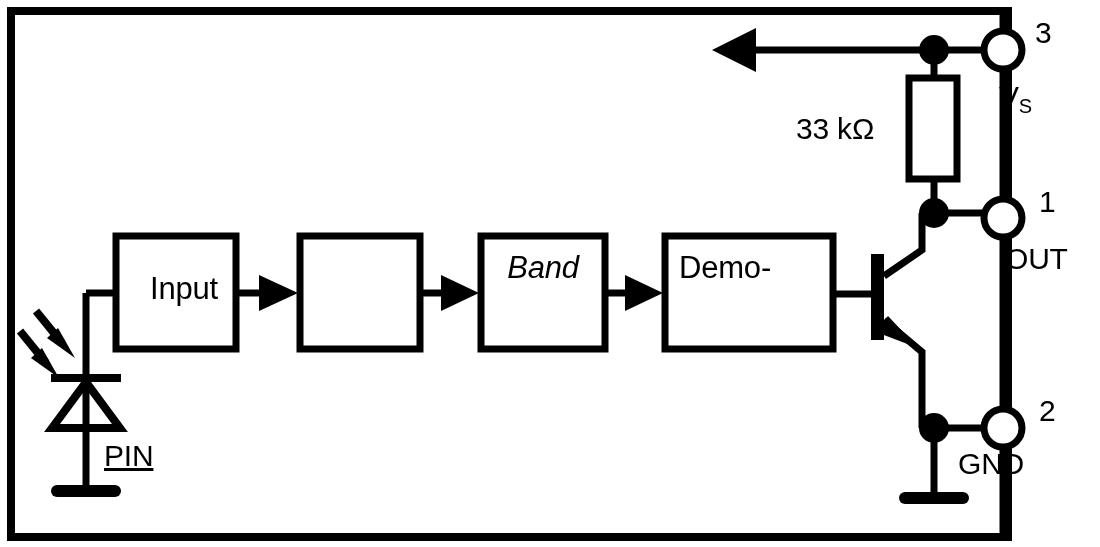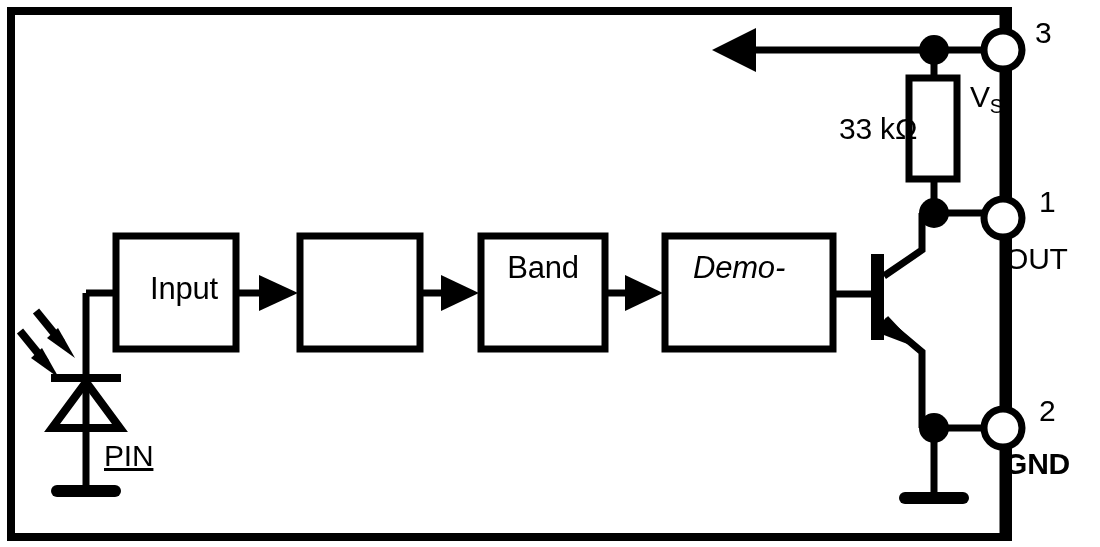--- a/index.html
+++ b/index.html
@@ -139,36 +139,36 @@
     <circle cx="1003" cy="218" r="19" fill="#fff" stroke="#000" stroke-width="7"></circle>
     <circle cx="1003" cy="428" r="19" fill="#fff" stroke="#000" stroke-width="7"></circle>
 
   </svg>
 
   <div class="lbl blocklbl" style="left:124px; top:273px; width:120px;">
     <span>Input</span>
   </div>
 
 
-  <div class="lbl blocklbl" style="left:481px; top:252px; width:124px;">
+  <div class="lbl blocklbl" style="left:481px; top:252px; width:124px;font-style:italic;">
     <span>Band</span>
   </div>
 
-  <div class="lbl blocklbl" style="left:655px; top:252px; width:168px;font-style:italic;">
+  <div class="lbl blocklbl" style="left:641px; top:252px; width:168px;">
     <span>Demo-</span>
   </div>
 
   <div class="lbl partlbl" style="left:104px; top:440px;text-decoration:underline;">PIN</div>
 
-  <div class="lbl partlbl" style="left:839px; top:113px;">33 kΩ</div>
+  <div class="lbl partlbl" style="left:796px; top:113px;">33 kΩ</div>
 
   <div class="lbl pinnum" style="left:1035px; top:17px;">3</div>
-  <div class="lbl pinname" style="left:970px; top:81px;text-align:right;">
+  <div class="lbl pinname" style="left:999px; top:81px;text-align:right;">
     <span>V</span><span class="sub">S</span>
   </div>
 
   <div class="lbl pinnum" style="left:1039px; top:186px;">1</div>
   <div class="lbl pinname" style="left:1005px; top:243px;">OUT</div>
 
   <div class="lbl pinnum" style="left:1039px; top:395px;">2</div>
-  <div class="lbl pinname" style="left:1004px; top:448px;font-weight:bold;">GND</div>
+  <div class="lbl pinname" style="left:958px; top:448px;">GND</div>
 
 </div>
 
 </body></html>

